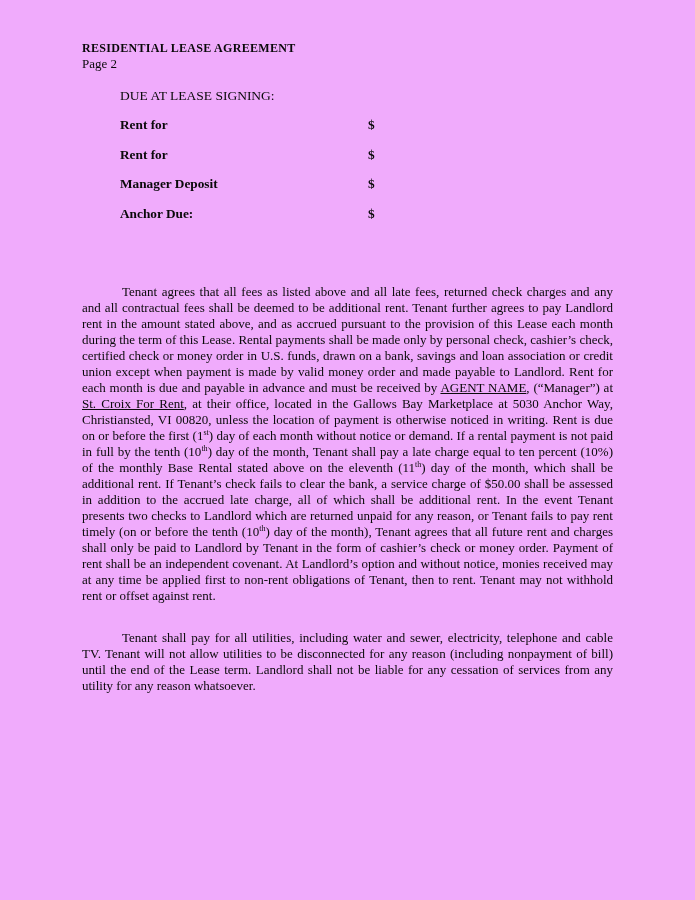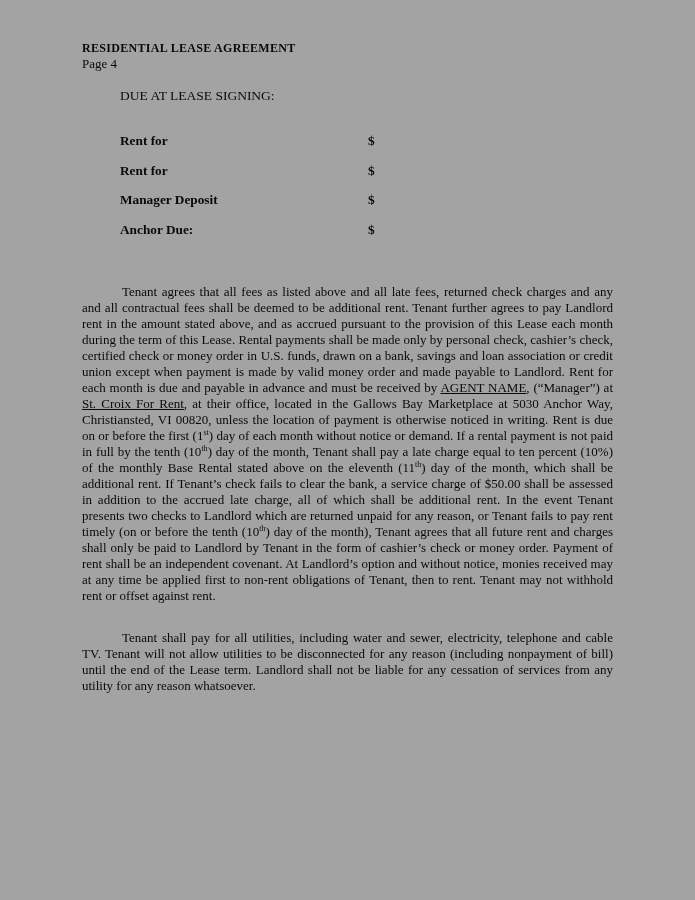--- a/index.html
+++ b/index.html
@@ -7,57 +7,57 @@
     width: 695px; height: 900px;
     font-family: "Liberation Serif", "DejaVu Serif", serif;
     color: #0a0a0a;
     -webkit-font-smoothing: antialiased;
     overflow: hidden;
   }
   .page {
     box-sizing: border-box;
     width: 695px; height: 900px;
     padding: 41px 82px 0 82px;
-    background: #a3a3a3;
+    background: #f0abfc;
   }
   .doc-title {
     font-size: 12px;
     font-weight: bold;
     letter-spacing: 0.3px;
     line-height: 15px;
   }
   .page-number {
     font-size: 13px;
     line-height: 16px;
   }
   .due-heading {
     margin: 15px 0 0 38px;
     font-size: 13.5px;
     font-weight: normal;
     line-height: 17px;
   }
-  .fee-table { margin-top: 29px; }
+  .fee-table { margin-top: 13px; }
   .fee-row {
     display: flex;
     margin-left: 38px;
     margin-bottom: 13.5px;
     font-size: 13.3px;
     font-weight: bold;
     line-height: 16px;
   }
   .fee-label { width: 248px; }
   .fee-dollar { width: 40px; }
   .body-para {
     font-size: 13px;
     line-height: 16px;
     text-align: justify;
     text-indent: 40px;
     margin: 0;
   }
-  .rent-para { margin-top: 46px; }
+  .rent-para { margin-top: 62px; }
   .utilities-heading {
     margin-top: 15px;
     font-size: 14.8px;
     font-weight: bold;
     line-height: 18px;
   }
   .utilities-heading .sec-num { display: inline-block; width: 35px; }
   .utilities-heading .sec-title { text-decoration: underline; }
   .utilities-para { margin-top: 26px; }
   .notice-block {
@@ -68,21 +68,21 @@
   }
   sup { font-size: 0.62em; line-height: 0; vertical-align: super; }
 </style>
 </head>
 <body>
 
 <div class="page">
 
   <div>
     <div class="doc-title">RESIDENTIAL LEASE AGREEMENT</div>
-    <div class="page-number">Page 4</div>
+    <div class="page-number">Page 2</div>
   </div>
 
   <div>
     <div class="due-heading">DUE AT LEASE SIGNING:</div>
 
     <div class="fee-table">
       <div class="fee-row">
         <span class="fee-label">Rent for</span>
         <span class="fee-dollar">$</span>
       </div>

